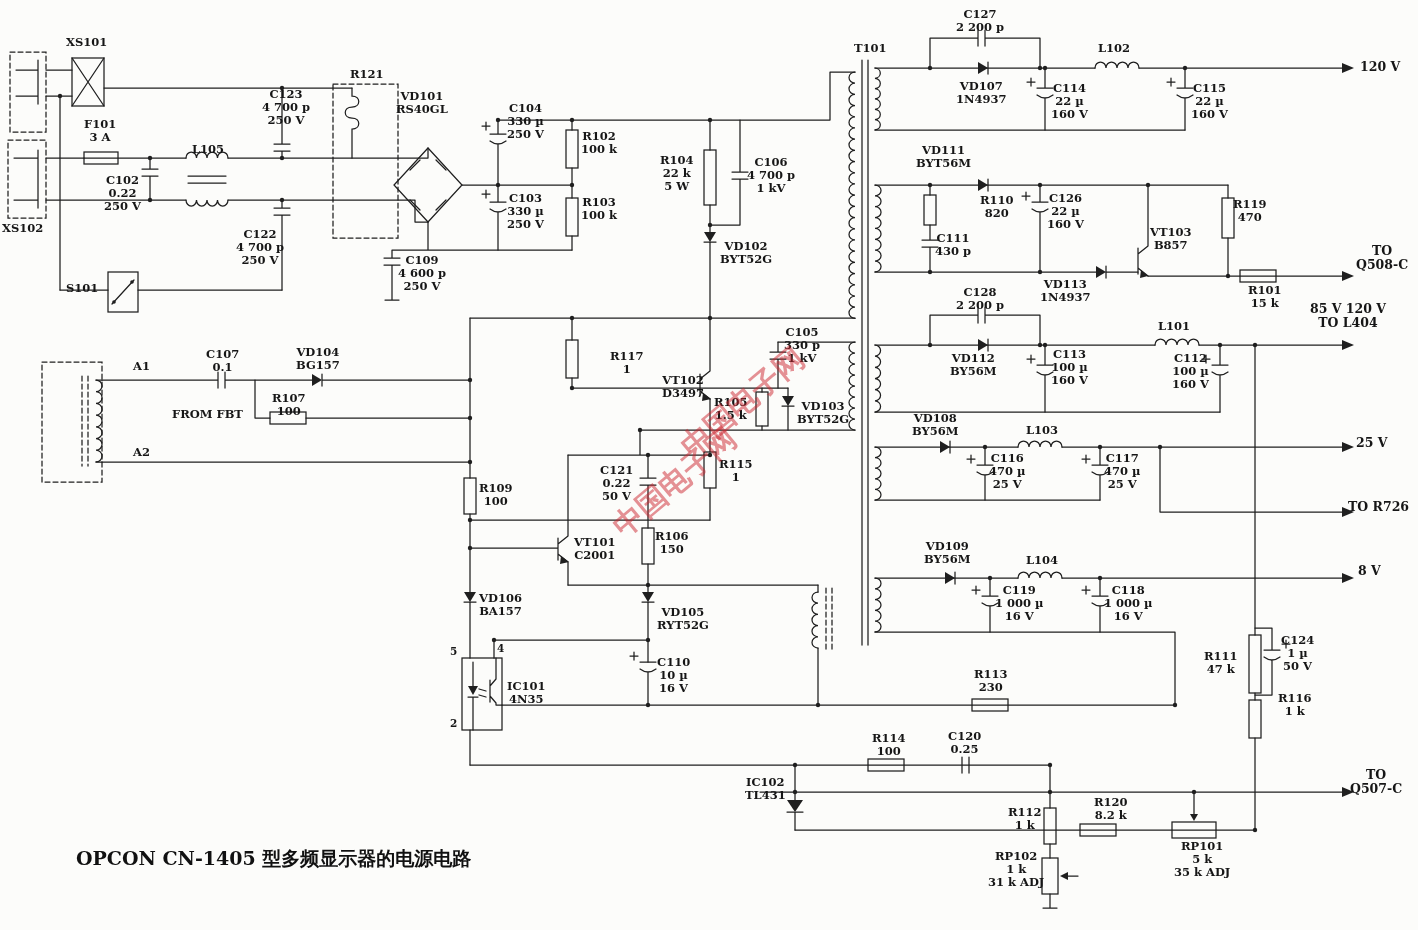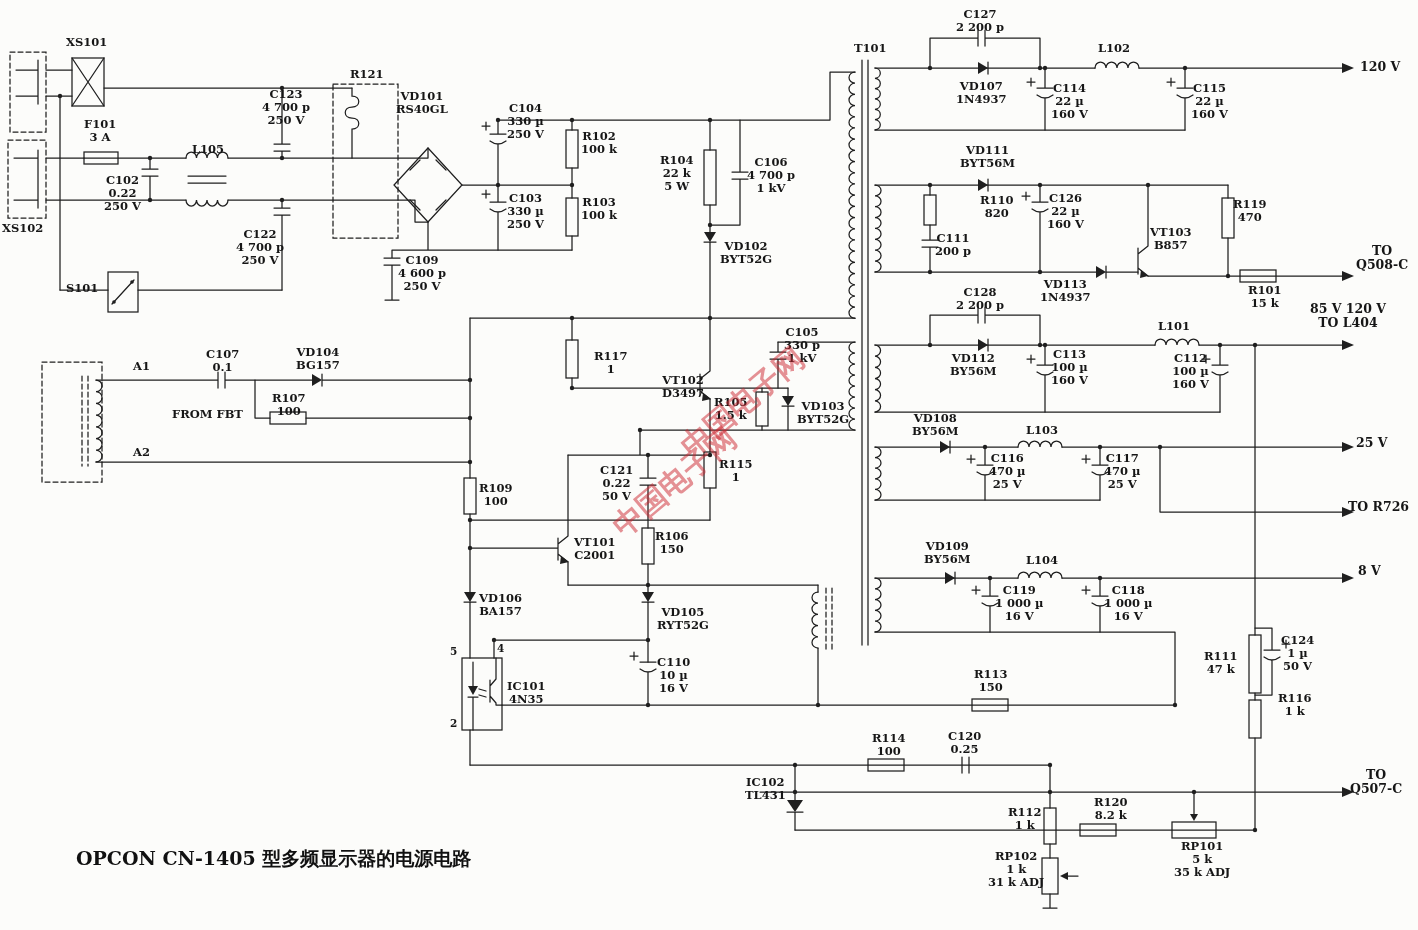--- a/index.html
+++ b/index.html
@@ -366,21 +366,21 @@
 BYT52G</div>
 <div class="lbl" style="left:784px;top:326px">C105
 330 p
 1 kV</div>
 <div class="lbl" style="left:797px;top:400px">VD103
 BYT52G</div>
 <div class="lbl" style="left:714px;top:396px">R105
 1.5 k</div>
 <div class="lbl" style="left:719px;top:458px">R115
 1</div>
-<div class="lbl" style="left:594px;top:350px">R117
+<div class="lbl" style="left:610px;top:350px">R117
 1</div>
 <div class="lbl" style="left:662px;top:374px">VT102
 D3497</div>
 <div class="lbl" style="left:206px;top:348px">C107
 0.1</div>
 <div class="lbl" style="left:296px;top:346px">VD104
 BG157</div>
 <div class="lbl" style="left:272px;top:392px">R107
 100</div>
 <div class="lbl" style="left:172px;top:408px">FROM FBT</div>
@@ -412,26 +412,26 @@
 2 200 p</div>
 <div class="lbl" style="left:956px;top:80px">VD107
 1N4937</div>
 <div class="lbl" style="left:1051px;top:82px">C114
 22 µ
 160 V</div>
 <div class="lbl" style="left:1098px;top:42px">L102</div>
 <div class="lbl" style="left:1191px;top:82px">C115
 22 µ
 160 V</div>
-<div class="lbl" style="left:960px;top:144px">VD111
+<div class="lbl" style="left:916px;top:144px">VD111
 BYT56M</div>
 <div class="lbl" style="left:980px;top:194px">R110
 820</div>
 <div class="lbl" style="left:935px;top:232px">C111
-200 p</div>
+430 p</div>
 <div class="lbl" style="left:1047px;top:192px">C126
 22 µ
 160 V</div>
 <div class="lbl" style="left:1233px;top:198px">R119
 470</div>
 <div class="lbl" style="left:1150px;top:226px">VT103
 B857</div>
 <div class="lbl" style="left:1248px;top:284px">R101
 15 k</div>
 <div class="lbl" style="left:1040px;top:278px">VD113
@@ -459,21 +459,21 @@
 <div class="lbl" style="left:924px;top:540px">VD109
 BY56M</div>
 <div class="lbl" style="left:1026px;top:554px">L104</div>
 <div class="lbl" style="left:995px;top:584px">C119
 1 000 µ
 16 V</div>
 <div class="lbl" style="left:1104px;top:584px">C118
 1 000 µ
 16 V</div>
 <div class="lbl" style="left:974px;top:668px">R113
-150</div>
+230</div>
 <div class="lbl" style="left:1204px;top:650px">R111
 47 k</div>
 <div class="lbl" style="left:1281px;top:634px">C124
 1 µ
 50 V</div>
 <div class="lbl" style="left:1278px;top:692px">R116
 1 k</div>
 <div class="lbl" style="left:872px;top:732px">R114
 100</div>
 <div class="lbl" style="left:948px;top:730px">C120

